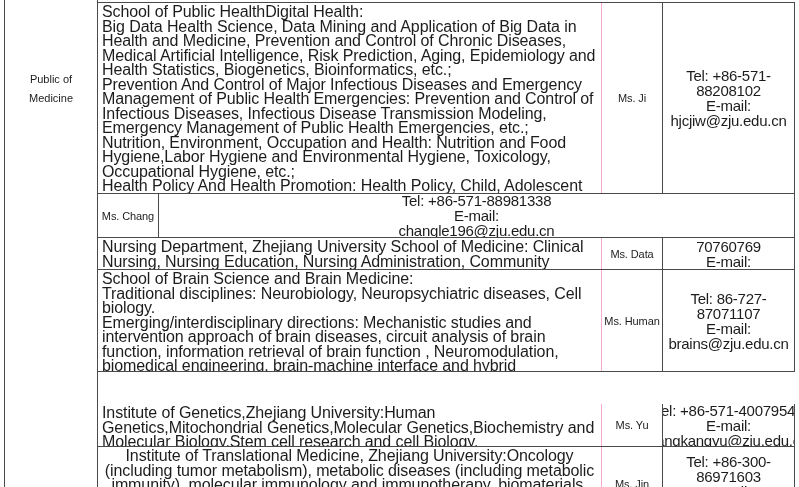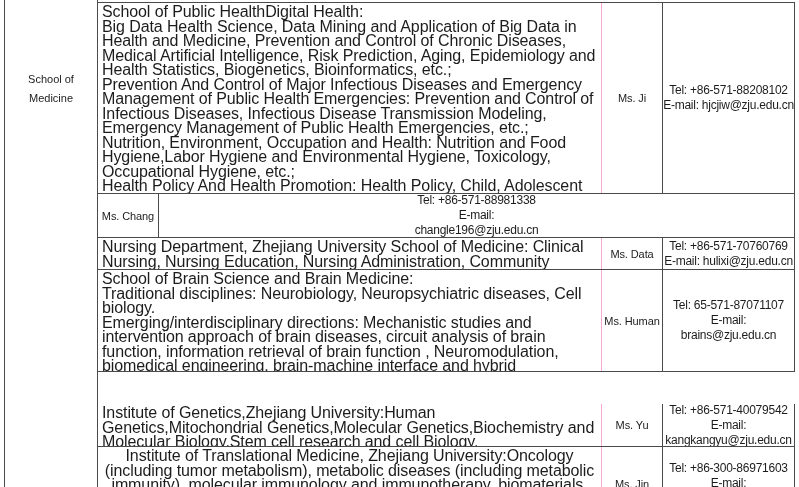--- a/index.html
+++ b/index.html
@@ -80,33 +80,33 @@
     overflow: hidden;
   }
   .tel {
     flex: 1;
     box-sizing: border-box;
     border-right: 1px solid #4a4a4a;
     display: flex;
     align-items: center;
     justify-content: center;
     text-align: center;
-    font-size: 12px;
+    font-size: 15px;
     letter-spacing: -0.25px;
     line-height: 15px;
     white-space: pre-line;
     overflow: hidden;
   }
 </style>
 </head>
 <body>
 
 <div class="canvas">
 
-  <div class="dept-col">School of
+  <div class="dept-col">Public of
 Medicine</div>
 
   <div class="rows-region">
 
     <div class="row r1">
       <div class="desc">School of Public HealthDigital Health:
 Big Data Health Science, Data Mining and Application of Big Data in Health and Medicine, Prevention and Control of Chronic Diseases, Medical Artificial Intelligence, Risk Prediction, Aging, Epidemiology and Health Statistics, Biogenetics, Bioinformatics, etc.;
 Prevention And Control of Major Infectious Diseases and Emergency Management of Public Health Emergencies: Prevention and Control of Infectious Diseases, Infectious Disease Transmission Modeling, Emergency Management of Public Health Emergencies, etc.;
 Nutrition, Environment, Occupation and Health: Nutrition and Food Hygiene,Labor Hygiene and Environmental Hygiene, Toxicology, Occupational Hygiene, etc.;
 Health Policy And Health Promotion: Health Policy, Child, Adolescent and Maternal Health, Social Medicine and Health Management, Health Education and Health Promotion, Mental and Behavioral Health, Global Health, etc.
@@ -128,21 +128,21 @@
       <div class="contact">Ms. Data</div>
       <div class="tel">Tel: +86-571-70760769
 E-mail: hulixi@zju.edu.cn</div>
     </div>
 
     <div class="row r4">
       <div class="desc">School of Brain Science and Brain Medicine:
 Traditional disciplines: Neurobiology, Neuropsychiatric diseases, Cell biology.
 Emerging/interdisciplinary directions: Mechanistic studies and intervention approach of brain diseases, circuit analysis of brain function, information retrieval of brain function , Neuromodulation, biomedical engineering, brain-machine interface and hybrid intelligence, brain-like computing and neural computing, advanced cognitive functions and computational models of the brain.</div>
       <div class="contact">Ms. Human</div>
-      <div class="tel">Tel: 65-571-87071107
+      <div class="tel">Tel: 86-727-87071107
 E-mail: brains@zju.edu.cn</div>
     </div>
 
     <div class="row r5">
       <div class="desc">Institute of Genetics,Zhejiang University:Human Genetics,Mitochondrial Genetics,Molecular Genetics,Biochemistry and Molecular Biology,Stem cell research and cell Biology.</div>
       <div class="contact">Ms. Yu</div>
       <div class="tel">Tel: +86-571-40079542
 E-mail:
 kangkangyu@zju.edu.cn</div>
     </div>

